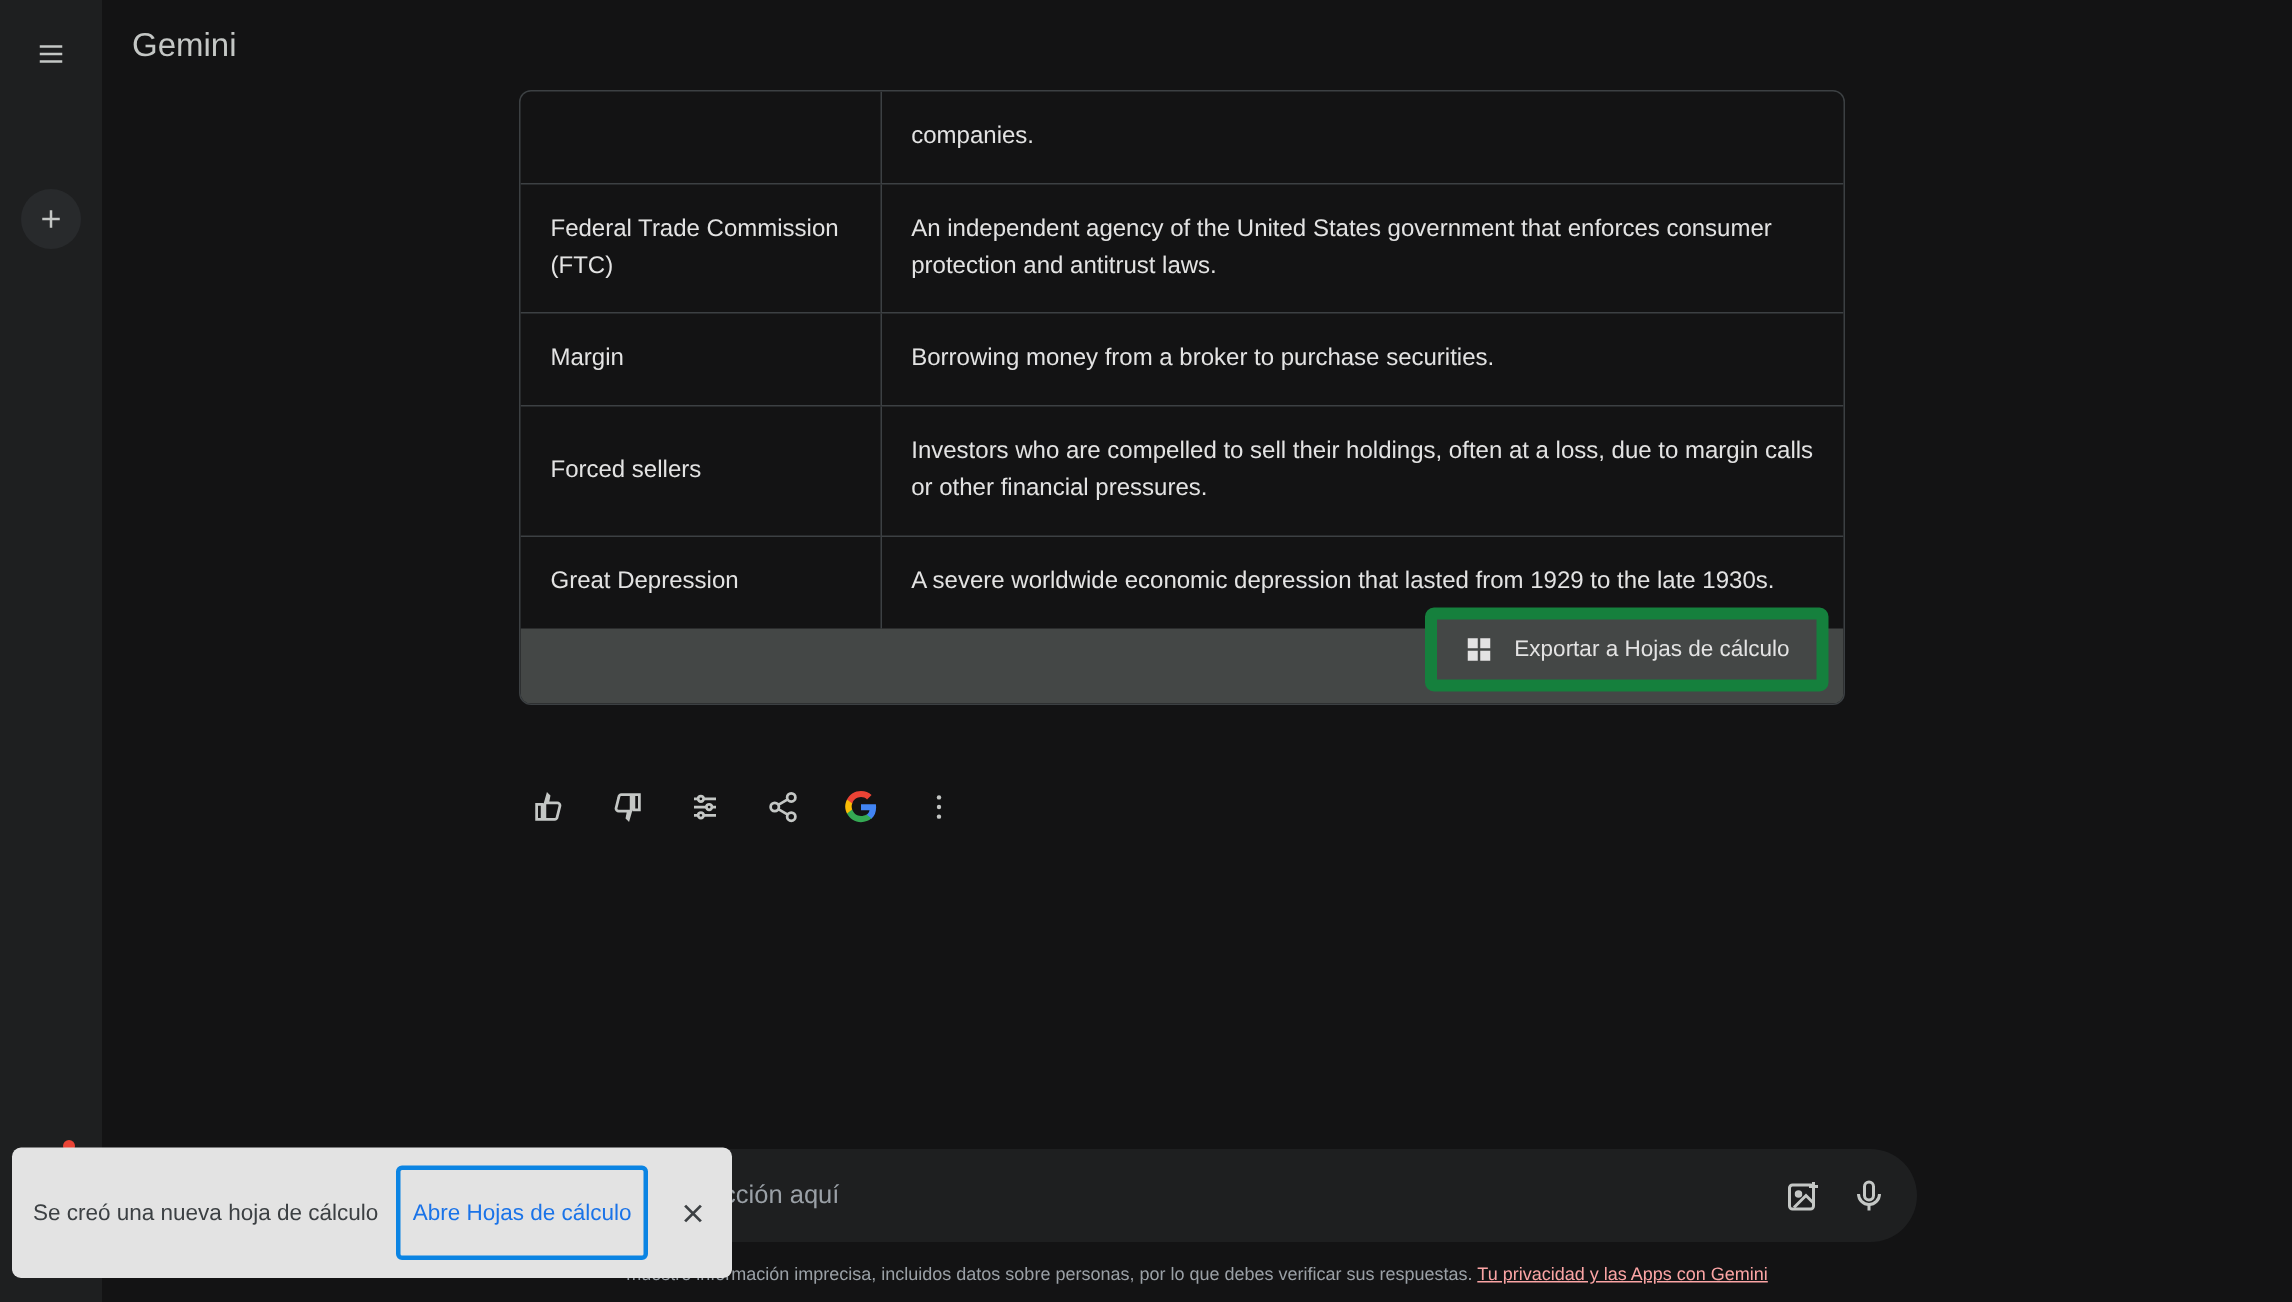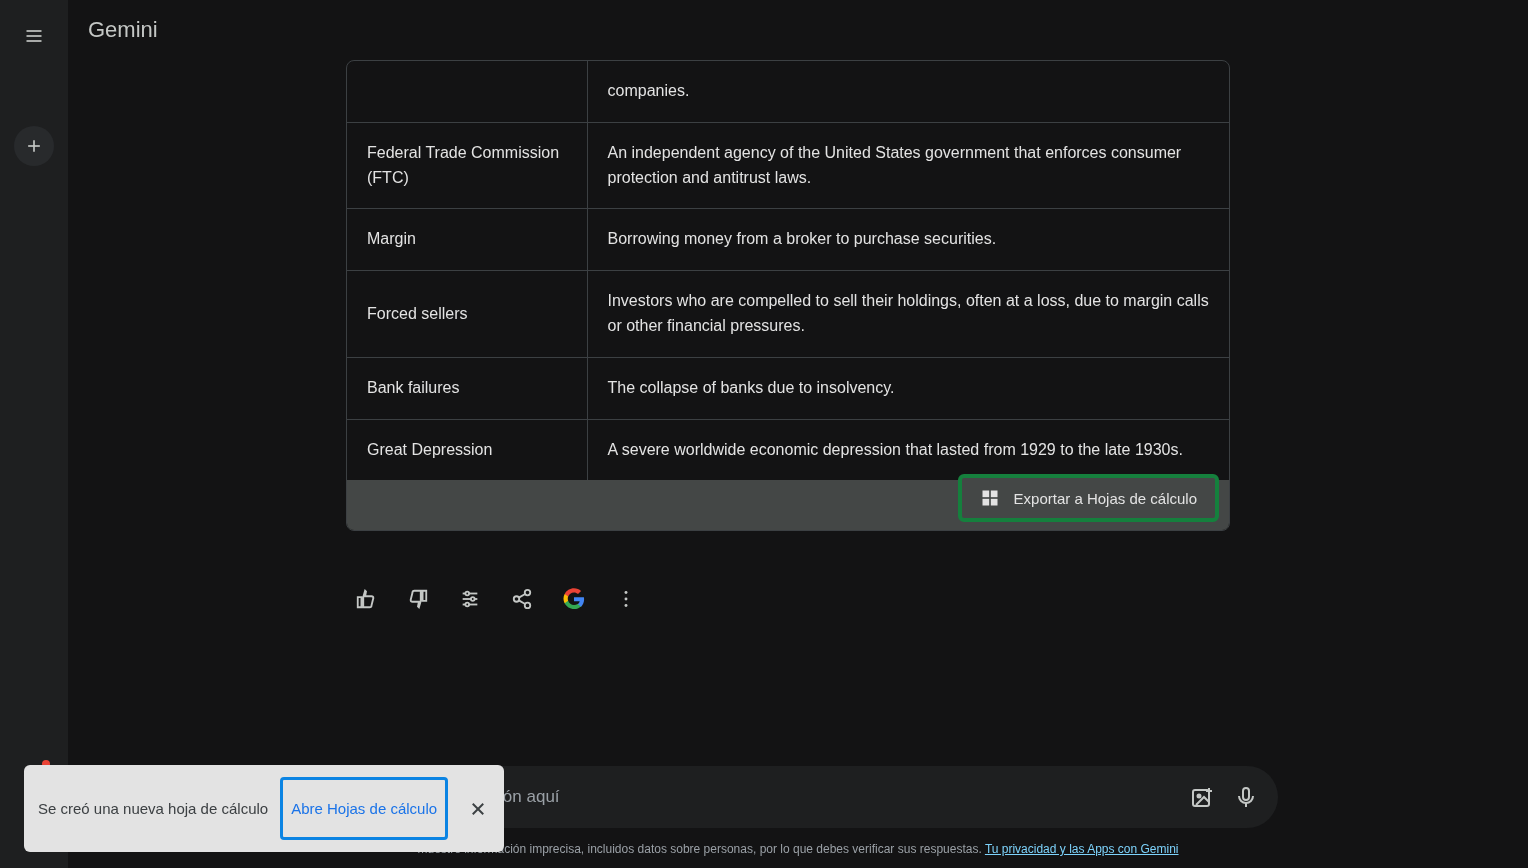--- a/index.html
+++ b/index.html
@@ -98,21 +98,21 @@
 td.def { color: #e3e3e3; }
 .table-footer {
   background: #444746;
   height: 50px;
 }
 .export-btn {
   position: absolute;
   right: 10px;
   bottom: 8px;
   background: #444746;
-  border: 4px solid #15803d;
+  border: 8px solid #15803d;
   border-radius: 6px;
   padding: 10px 18px;
   display: flex;
   align-items: center;
   gap: 14px;
   cursor: pointer;
   font-size: 15px;
   color: #e3e3e3;
   font-weight: 500;
 }
@@ -148,24 +148,24 @@
 }
 .input-icons { display: flex; gap: 20px; }
 .disclaimer {
   font-size: 12px;
   color: #9aa0a6;
   margin-top: 14px;
   margin-bottom: 12px;
   max-width: 960px;
   text-align: center;
 }
-.disclaimer a { color: #7dd3fc; text-decoration: underline; cursor: pointer; }
+.disclaimer a { color: #fca5a5; text-decoration: underline; cursor: pointer; }
 .snackbar {
   position: absolute;
-  left: 24px; bottom: 16px;
+  left: 8px; bottom: 16px;
   background: #e3e3e3;
   color: #3c4043;
   border-radius: 6px;
   padding: 12px 14px;
   display: flex;
   align-items: center;
   gap: 12px;
   font-size: 15px;
   z-index: 10;
 }
@@ -239,24 +239,20 @@
           <td class="term">Federal Trade Commission (FTC)</td>
           <td class="def">An independent agency of the United States government that enforces consumer protection and antitrust laws.</td>
         </tr>
         <tr>
           <td class="term">Margin</td>
           <td class="def">Borrowing money from a broker to purchase securities.</td>
         </tr>
         <tr>
           <td class="term">Forced sellers</td>
           <td class="def">Investors who are compelled to sell their holdings, often at a loss, due to margin calls or other financial pressures.</td>
-        </tr>
-        <tr>
-          <td class="term">Bank failures</td>
-          <td class="def">The collapse of banks due to insolvency.</td>
         </tr>
         <tr>
           <td class="term">Great Depression</td>
           <td class="def">A severe worldwide economic depression that lasted from 1929 to the late 1930s.</td>
         </tr>
       </tbody>
         </table>
       <div class="table-footer"></div>
       <div class="export-btn">
         <svg width="20" height="20" viewBox="0 0 24 24" fill="currentColor">

